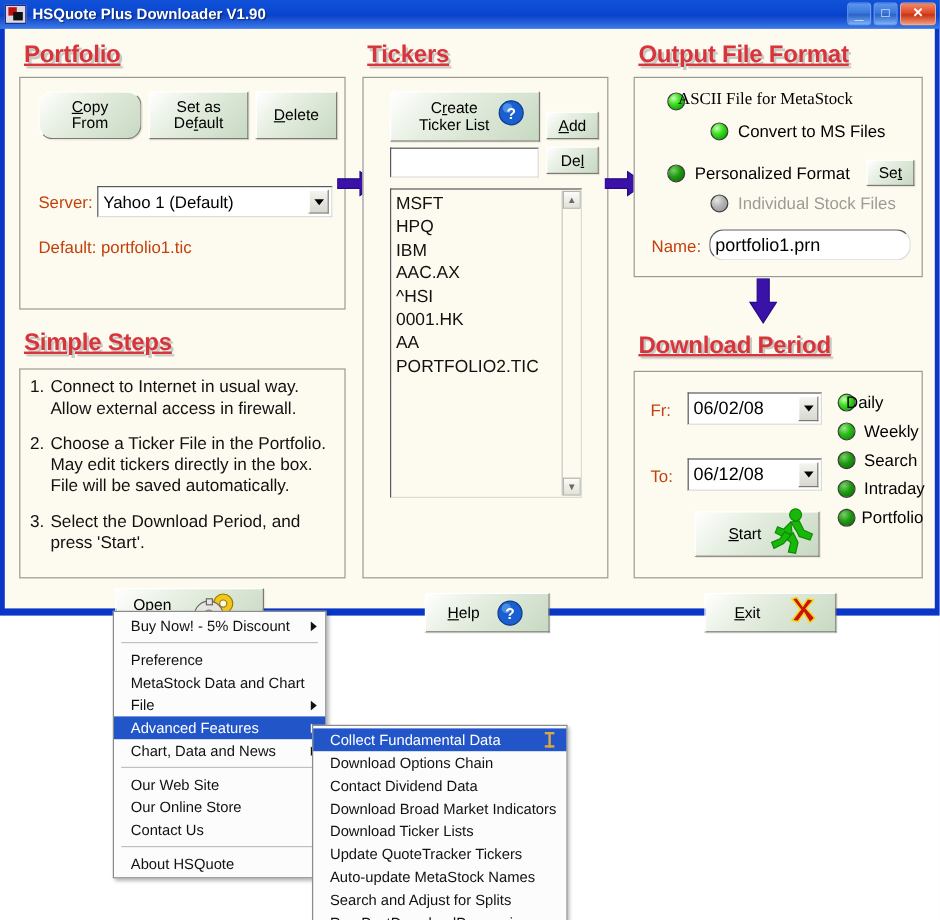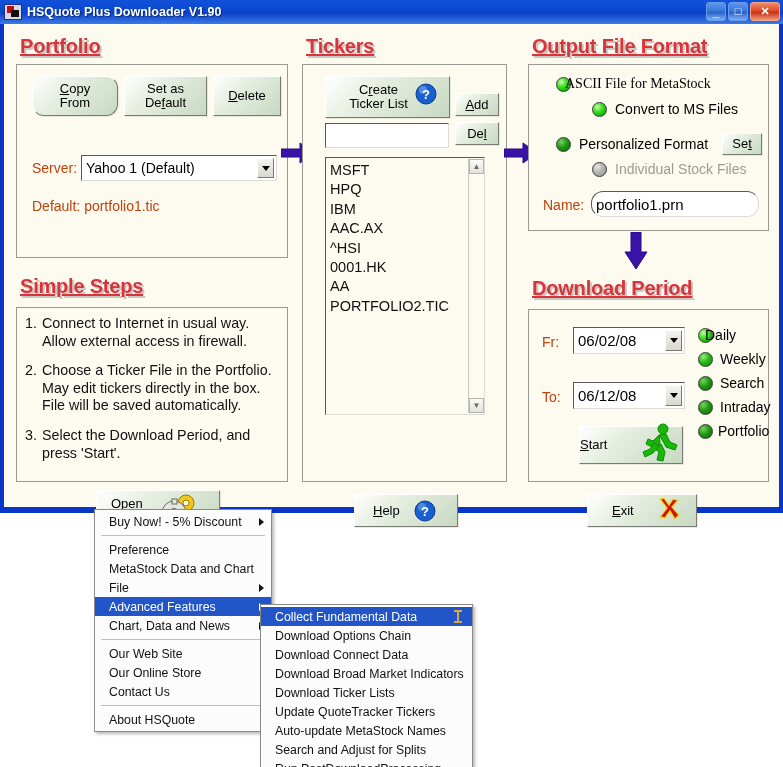--- a/index.html
+++ b/index.html
@@ -395,21 +395,21 @@
 
       <div class="led dark" style="left:169px; top:66px;"></div>
       <div class="opt-label" style="left:191px; top:65px;">Search</div>
 
       <div class="led dark" style="left:169px; top:90px;"></div>
       <div class="opt-label" style="left:191px; top:89px;">Intraday</div>
 
       <div class="led dark" style="left:169px; top:114px;"></div>
       <div class="opt-label" style="left:189px; top:113px;">Portfolio</div>
 
-      <div class="btn3d" style="left:50px; top:116px; width:104px; height:38px; justify-content:flex-start; padding-left:0;">
+      <div class="btn3d" style="left:50px; top:116px; width:104px; height:38px; justify-content:flex-start; padding-left:27px;">
         <span><span class="u">S</span>tart</span>
       </div>
       <div class="icon-wrap" style="left:110px; top:112px;">
         <svg width="40" height="42" viewBox="0 0 40 42">
           <g fill="#18b808" stroke="#0d8a04" stroke-width="1">
             <circle cx="24" cy="7" r="5"></circle>
             <path d="M20 13 L27 12 L31 20 L38 23 L36 28 L27 25 L25 21 Z"></path>
             <path d="M20 13 L14 19 L9 17 L7 22 L15 26 L21 22 Z"></path>
             <path d="M22 22 L26 30 L24 39 L18 38 L20 30 L16 27 Z"></path>
             <path d="M20 24 L14 31 L6 35 L4 30 L11 27 L15 21 Z"></path>
@@ -502,21 +502,21 @@
 
 <div class="menu" id="submenu-adv" style="left:260px; top:604px; width:213px;">
   <div class="mi sel">
     <span>Collect Fundamental Data</span>
     <span id="ibeam"></span>
   </div>
   <div class="mi">
     <span>Download Options Chain</span>
   </div>
   <div class="mi">
-    <span>Download Connect Data</span>
+    <span>Contact Dividend Data</span>
   </div>
   <div class="mi">
     <span>Download Broad Market Indicators</span>
   </div>
   <div class="mi">
     <span>Download Ticker Lists</span>
   </div>
   <div class="mi">
     <span>Update QuoteTracker Tickers</span>
   </div>

